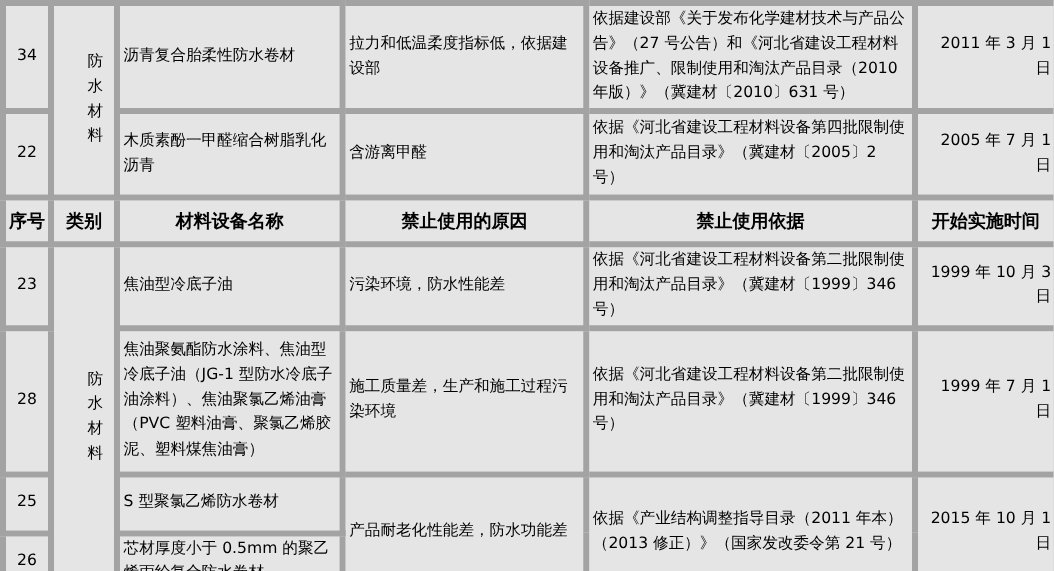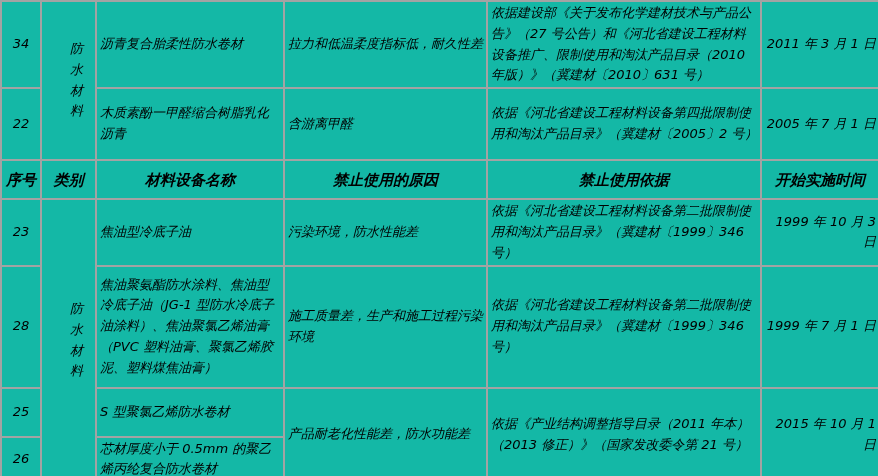--- a/index.html
+++ b/index.html
@@ -11,28 +11,27 @@
     font-family: "DejaVu Sans", sans-serif;
     color: #000000;
   }
   .doc-table {
     border-collapse: collapse;
     table-layout: fixed;
     width: 878px;
     margin: 0;
   }
   .doc-table td, .doc-table th {
-    border: 2px solid #a3a3a3;
+    border: 5px solid #a3a3a3;
     font-size: 13px;
     line-height: 1.6;
     vertical-align: middle;
     overflow: hidden;
     word-break: break-all;
-    background: #14b8a6;
-    font-style: italic;
+    background: #e5e5e5;
   }
   .cell-no   { text-align: center; }
   .cell-cat  { text-align: center; padding: 0 28px; }
   .cell-name, .cell-reason, .cell-basis { text-align: left; padding: 1px 2px 1px 3px; }
   .cell-date { text-align: right; padding: 0 2px; }
   .doc-table th {
     font-weight: bold;
     text-align: center;
     font-size: 15px;
     padding: 0;
@@ -56,21 +55,21 @@
     <col style="width:203px">
     <col style="width:274px">
     <col style="width:118px">
   </colgroup>
 
   <tbody>
       <tr class="r21">
     <td class="cell-no">34</td>
     <td class="cell-cat" rowspan="2">防水材料</td>
     <td class="cell-name">沥青复合胎柔性防水卷材</td>
-    <td class="cell-reason">拉力和低温柔度指标低，耐久性差</td>
+    <td class="cell-reason">拉力和低温柔度指标低，依据建设部</td>
     <td class="cell-basis">依据建设部《关于发布化学建材技术与产品公告》（27 号公告）和《河北省建设工程材料设备推广、限制使用和淘汰产品目录（2010 年版）》（冀建材〔2010〕631 号）</td>
     <td class="cell-date">2011 年 3 月 1 日</td>
   </tr>
 
   <tr class="r22">
     <td class="cell-no">22</td>
     <td class="cell-name">木质素酚一甲醛缩合树脂乳化沥青</td>
     <td class="cell-reason">含游离甲醛</td>
     <td class="cell-basis">依据《河北省建设工程材料设备第四批限制使用和淘汰产品目录》（冀建材〔2005〕2 号）</td>
     <td class="cell-date">2005 年 7 月 1 日</td>

